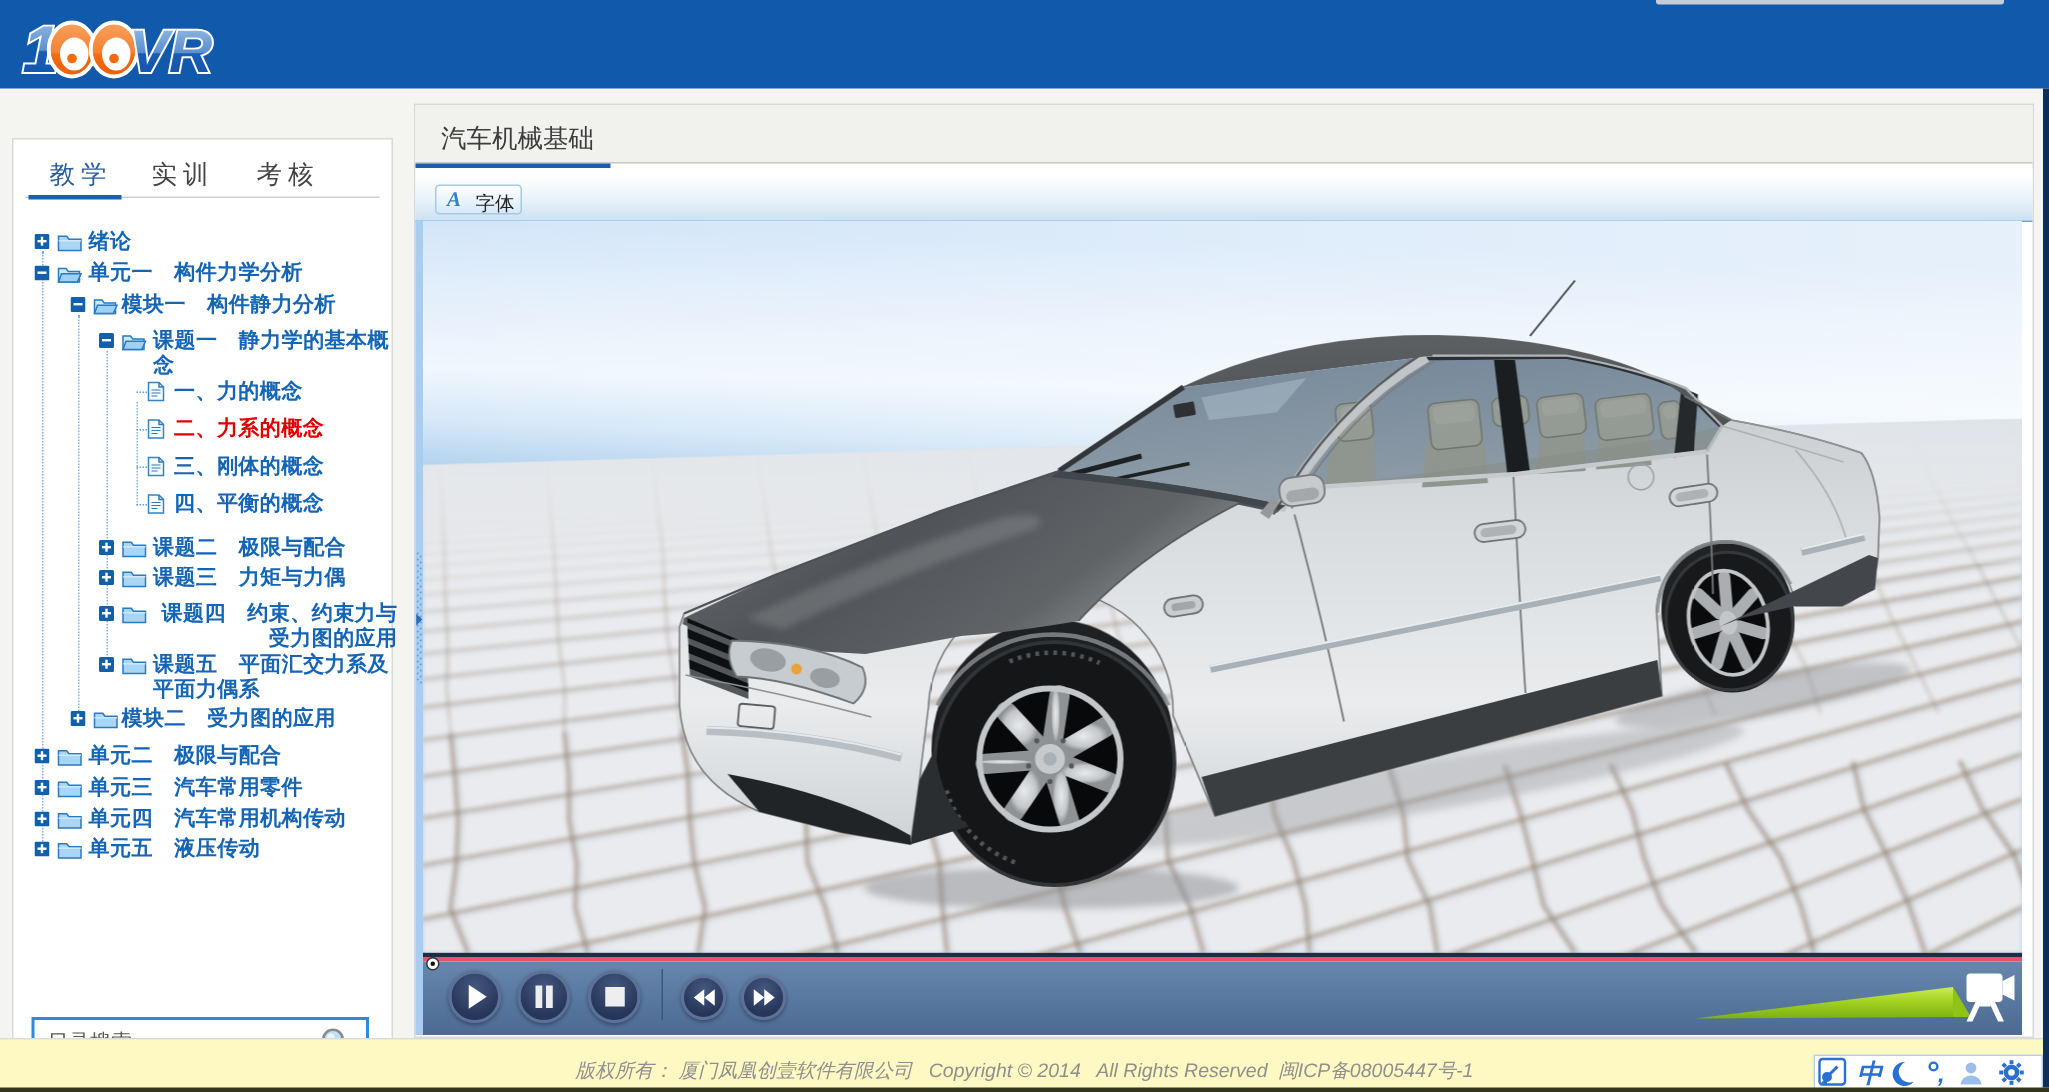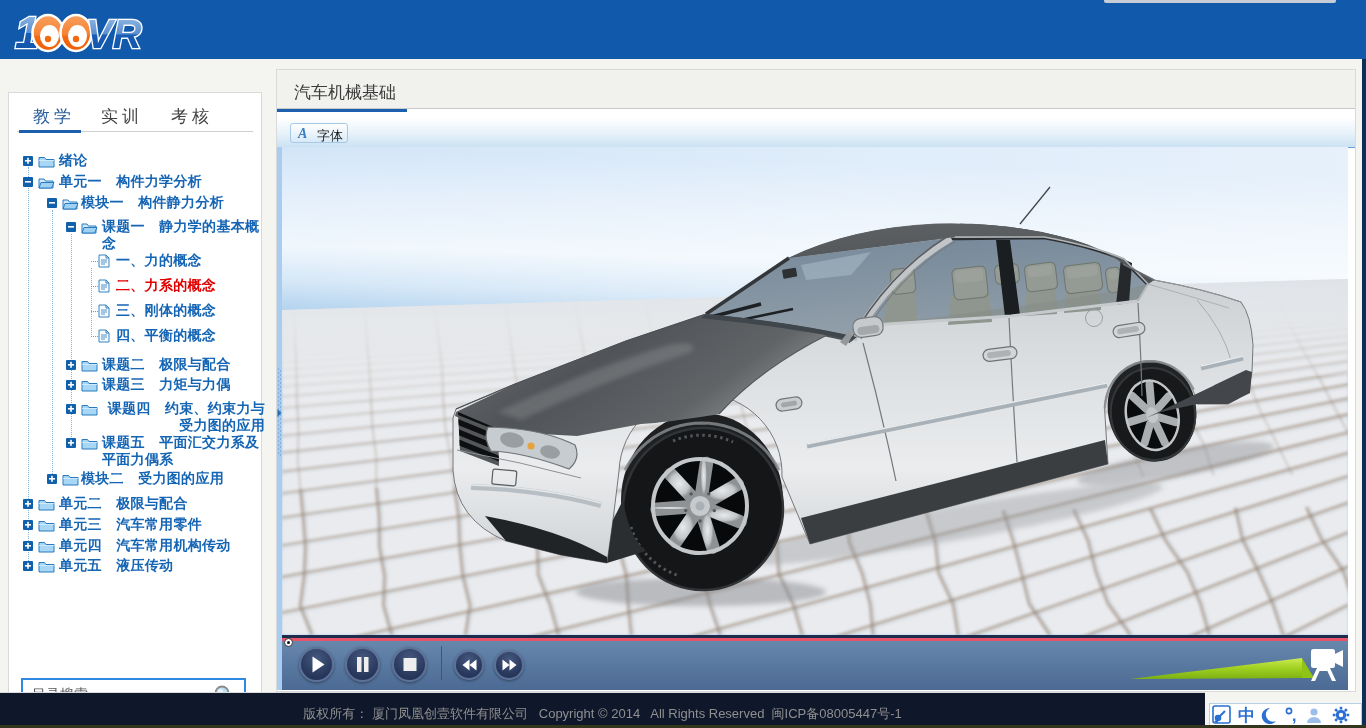--- a/index.html
+++ b/index.html
@@ -43,21 +43,21 @@
 #scene { position:absolute; left:5px; top:0; width:1066px; height:488px; overflow:hidden; }
 #controls { position:absolute; left:5px; top:488px; width:1066px; height:55px; }
 #cbar-top { position:absolute; left:0; top:0; width:1066px; height:3px; background:#1d2c4d; }
 #cbar-red { position:absolute; left:0; top:3px; width:1066px; height:3px; background:#e8536a; }
 #cbar { position:absolute; left:0; top:6px; width:1066px; height:49px; background:linear-gradient(#6887ac, #5a7aa2 45%, #4c6a93 100%); }
 #handle { position:absolute; left:2px; top:-3px; width:9px; height:9px; border-radius:50%; background:#fff; border:1px solid #333; }
 #handle i { position:absolute; left:2px; top:2px; width:3px; height:3px; border-radius:50%; background:#111; display:block; }
 .pbtn { position:absolute; border-radius:50%; background:radial-gradient(circle at 50% 30%, #46587e, #26355a 72%); border:2px solid #5d7198; box-shadow:0 1px 3px rgba(0,0,0,0.4); }
 #cdiv { position:absolute; left:159px; top:5px; width:1px; height:34px; background:#3d567e; }
 
-#footer { position:absolute; left:0; top:692px; width:1205px; height:36px; background:#0f172a; border-top:1px solid #dcdcdc; }
+#footer { position:absolute; left:0; top:692px; width:1366px; height:36px; background:#fef9c3; border-top:1px solid #dcdcdc;font-style:italic; }
 #footer .txt { position:absolute; left:0; right:0; top:12px; text-align:center; font-size:13px; color:#8f8f8f; }
 #ime { position:absolute; left:1209px; top:10px; width:153px; height:24px; background:#fff; border:1px solid #b8d0ea; }
 #bottomstrip { position:absolute; left:0; top:725px; width:1366px; height:3px; background:#33361c; }
 #rightstrip { position:absolute; left:1362px; top:59px; width:4px; height:666px; background:#0e2f57; }
 </style>
 </head>
 <body>
 <div id="page">
   <div id="header">
     <div id="topbar-ghost"></div>

